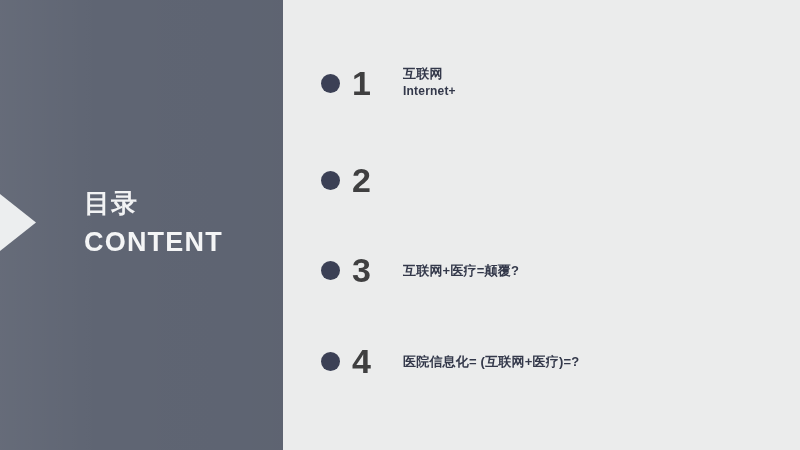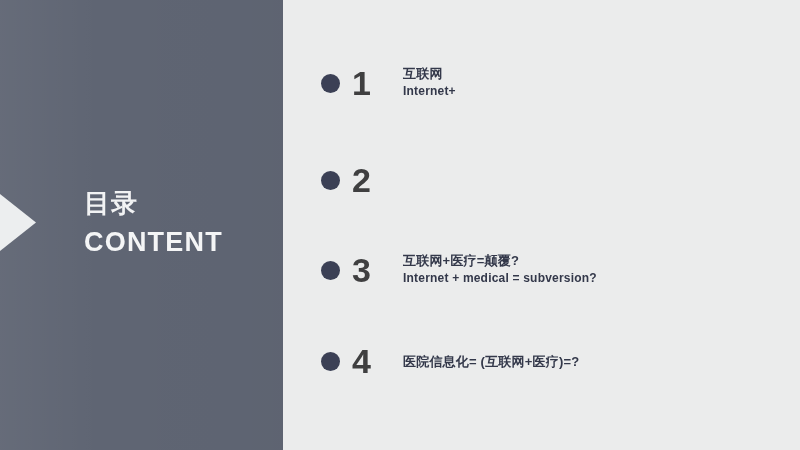--- a/index.html
+++ b/index.html
@@ -184,21 +184,20 @@
       <div class="toc-item i1">
         <span class="bullet-dot"></span>
         <span class="item-number">2</span>
       </div>
 
       <div class="toc-item i2">
         <span class="bullet-dot"></span>
         <span class="item-number">3</span>
         <span class="item-text">
           <span class="item-cn">互联网+医疗=颠覆?</span>
-          <span class="item-en">Internet + medical = subversion?</span>
         </span>
       </div>
 
       <div class="toc-item i3">
         <span class="bullet-dot"></span>
         <span class="item-number">4</span>
         <span class="item-text">
           <span class="item-cn">医院信息化= (互联网+医疗)=?</span>
         </span>
       </div>

